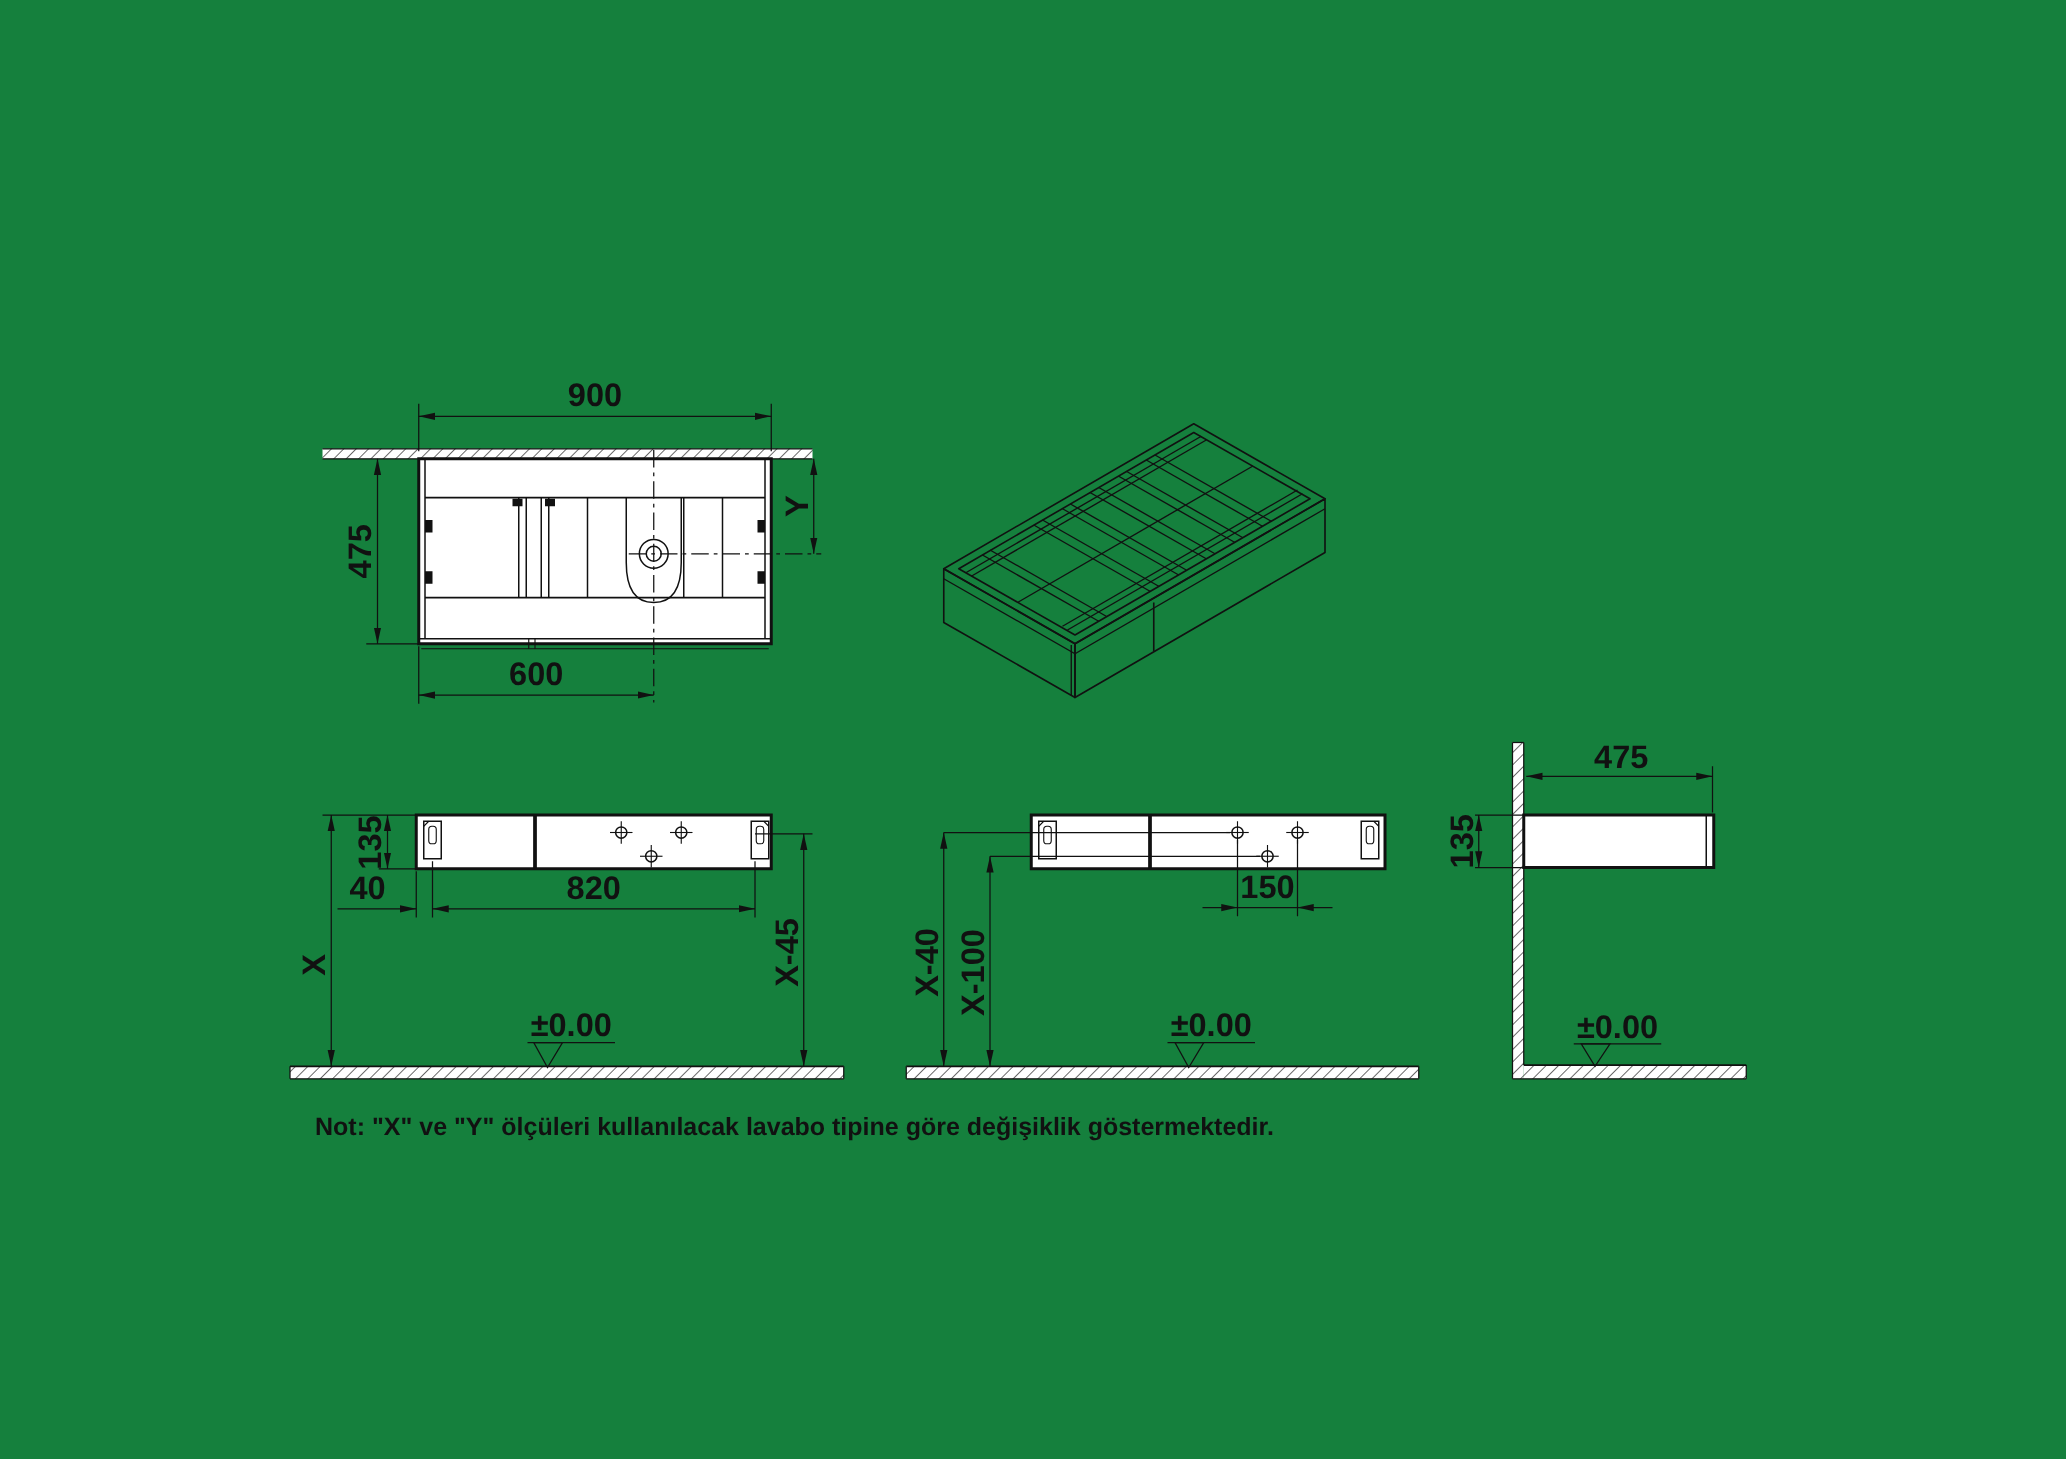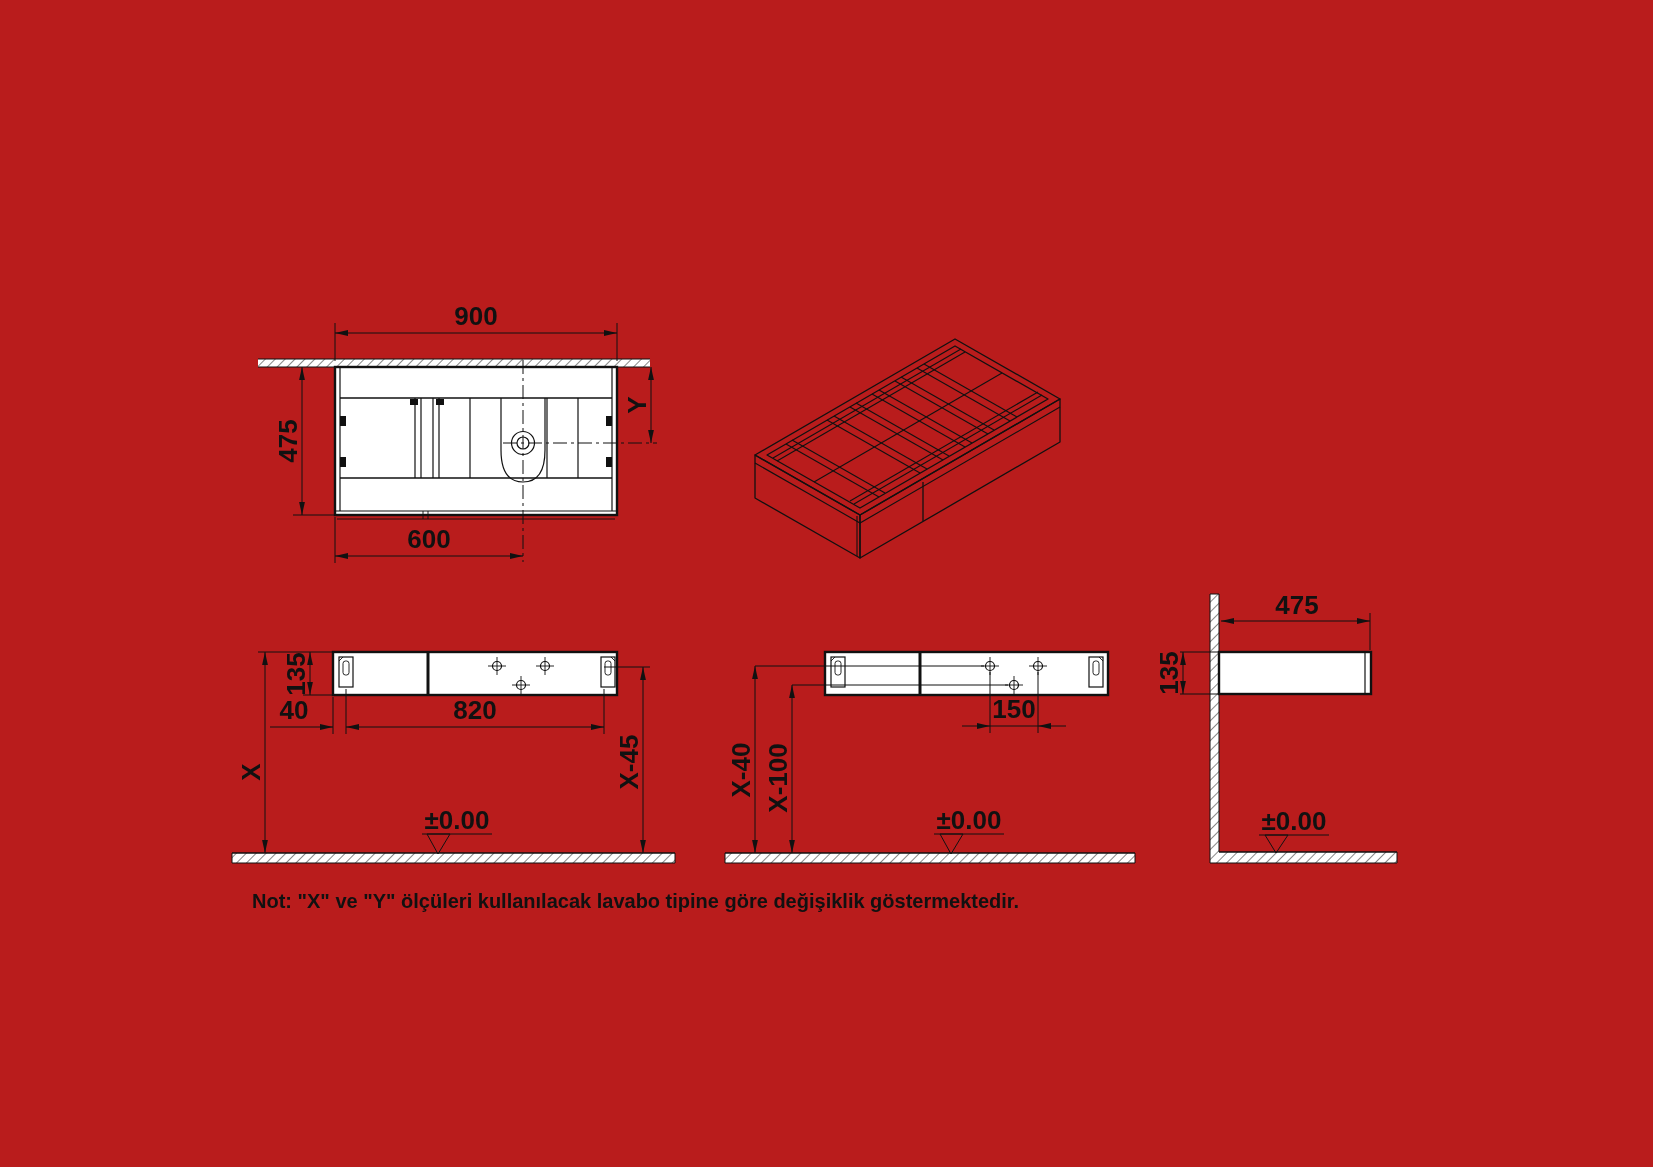--- a/index.html
+++ b/index.html
@@ -1,16 +1,16 @@
 <!DOCTYPE html>
 <html><head>
 <meta charset="utf-8">
 <style>
   html,body{margin:0;padding:0;background:#fff;}
-  .page{position:relative;width:1653px;height:1167px;background:#b91c1c;overflow:hidden;
+  .page{position:relative;width:1653px;height:1167px;background:#15803d;overflow:hidden;
         font-family:"Liberation Sans", sans-serif;}
   svg text{font-family:"Liberation Sans", sans-serif;font-weight:bold;fill:#111;}
   .dimtxt{font-size:26px;}
   .notetxt{font-size:20px;}
   .ol{stroke:#111;stroke-width:2.4;fill:#fff;}
   .tl{stroke:#111;stroke-width:1.2;fill:none;}
   .tl14{stroke:#111;stroke-width:1.4;fill:none;}
   .thin{stroke:#111;stroke-width:0.9;fill:none;}
   .dim{stroke:#111;stroke-width:1;fill:none;}
   .cl{stroke:#111;stroke-width:1;fill:none;stroke-dasharray:14 4 3 4;}

